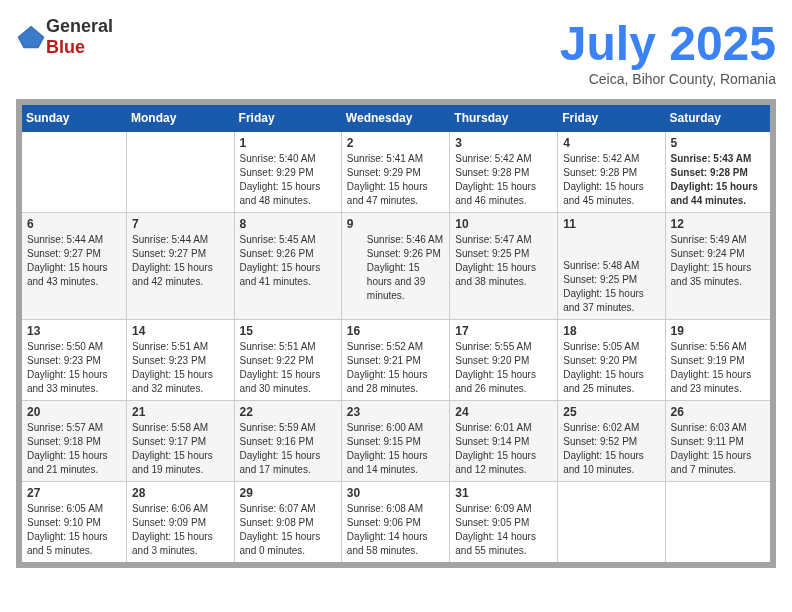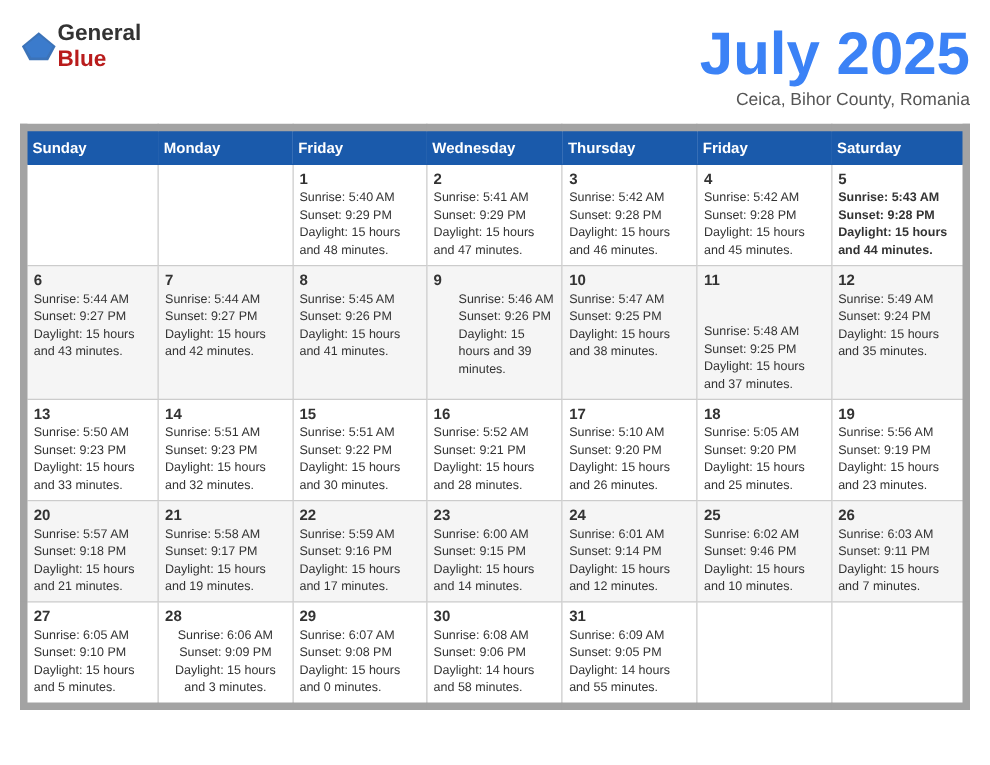--- a/index.html
+++ b/index.html
@@ -220,21 +220,21 @@
 Daylight: 15 hours and 30 minutes.</div>
         </td>
         <td>
           <span class="day-num">16</span>
           <div class="day-info" style="white-space: pre-line;">Sunrise: 5:52 AM
 Sunset: 9:21 PM
 Daylight: 15 hours and 28 minutes.</div>
         </td>
         <td>
           <span class="day-num">17</span>
-          <div class="day-info" style="white-space: pre-line;">Sunrise: 5:10 AM
+          <div class="day-info" style="white-space: pre-line;">Sunrise: 5:55 AM
 Sunset: 9:20 PM
 Daylight: 15 hours and 26 minutes.</div>
         </td>
         <td>
           <span class="day-num">18</span>
           <div class="day-info" style="white-space: pre-line;">Sunrise: 5:05 AM
 Sunset: 9:20 PM
 Daylight: 15 hours and 25 minutes.</div>
         </td>
         <td>
@@ -271,40 +271,40 @@
         </td>
         <td>
           <span class="day-num">24</span>
           <div class="day-info" style="white-space: pre-line;">Sunrise: 6:01 AM
 Sunset: 9:14 PM
 Daylight: 15 hours and 12 minutes.</div>
         </td>
         <td>
           <span class="day-num">25</span>
           <div class="day-info" style="white-space: pre-line;">Sunrise: 6:02 AM
-Sunset: 9:46 PM
+Sunset: 9:52 PM
 Daylight: 15 hours and 10 minutes.</div>
         </td>
         <td>
           <span class="day-num">26</span>
           <div class="day-info" style="white-space: pre-line;">Sunrise: 6:03 AM
 Sunset: 9:11 PM
 Daylight: 15 hours and 7 minutes.</div>
         </td>
       </tr>
       <tr>
         <td>
           <span class="day-num">27</span>
           <div class="day-info" style="white-space: pre-line;">Sunrise: 6:05 AM
 Sunset: 9:10 PM
 Daylight: 15 hours and 5 minutes.</div>
         </td>
         <td>
           <span class="day-num">28</span>
-          <div class="day-info" style="white-space: pre-line; text-align: center;">Sunrise: 6:06 AM
+          <div class="day-info" style="white-space: pre-line;">Sunrise: 6:06 AM
 Sunset: 9:09 PM
 Daylight: 15 hours and 3 minutes.</div>
         </td>
         <td>
           <span class="day-num">29</span>
           <div class="day-info" style="white-space: pre-line;">Sunrise: 6:07 AM
 Sunset: 9:08 PM
 Daylight: 15 hours and 0 minutes.</div>
         </td>
         <td>

